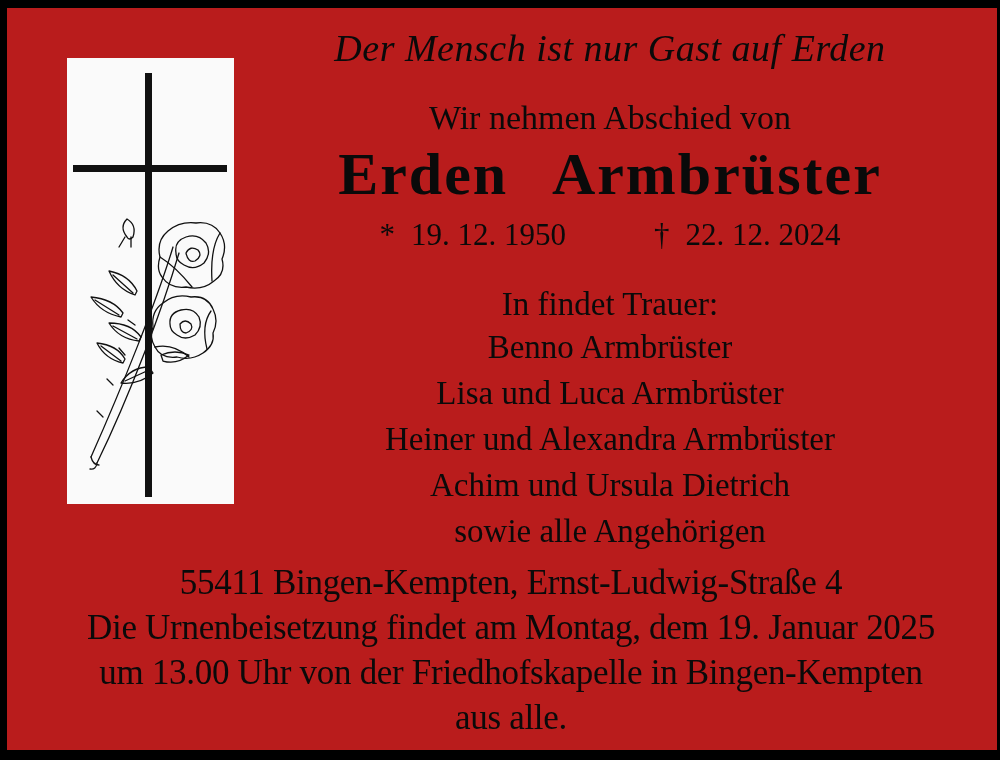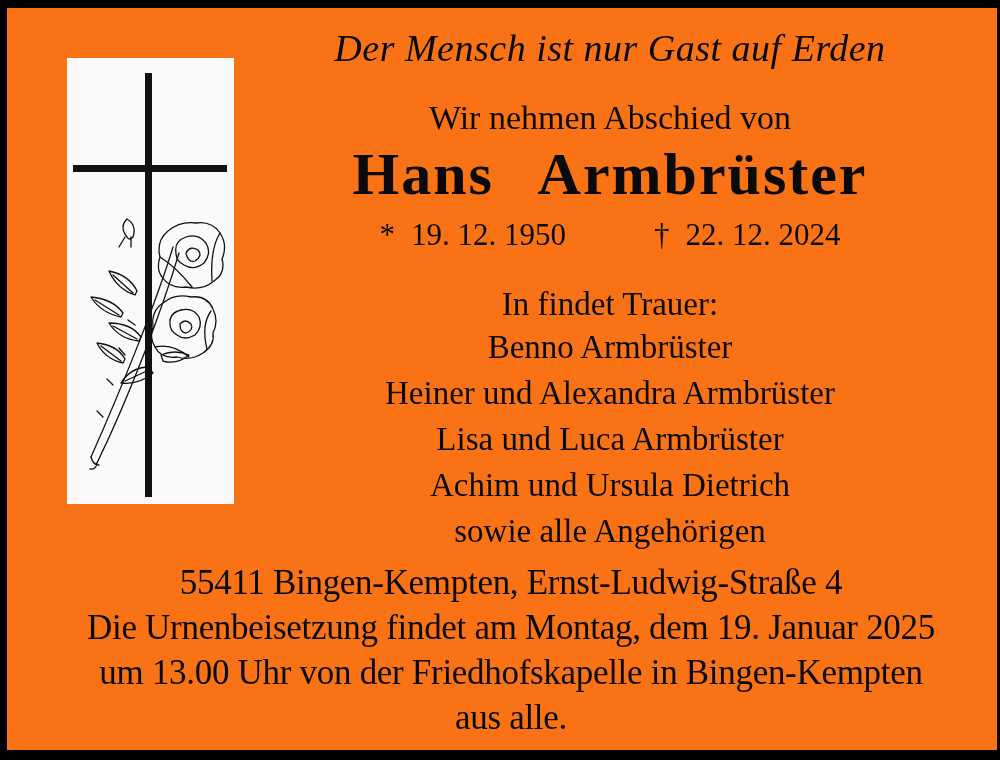--- a/index.html
+++ b/index.html
@@ -1,20 +1,20 @@
 <!DOCTYPE html>
 <html lang="de"><head>
 <meta charset="utf-8">
 <style>
   html,body{margin:0;padding:0;background:#e8e8e8;}
   .notice{
     position:relative;
     width:1000px;height:760px;
     box-sizing:border-box;
-    background:#f97316;
+    background:#b91c1c;
     border-style:solid;
     border-color:#000000;
     border-width:8px 3px 10px 7px;
     font-family:"Liberation Serif","DejaVu Serif",serif;
     color:#0a0a0a;
     overflow:hidden;
   }
   .illustration{
     position:absolute;left:58px;top:47px;width:172px;height:452px;
   }
@@ -107,36 +107,36 @@
       <path class="lineart" d="M74 286 Q54 284 44 268 Q66 268 76 282 Z M48 271 L72 284"></path>
       <path class="lineart" d="M58 308 Q40 304 32 288 Q52 290 60 304 Z M36 291 L56 306"></path>
       <path class="lineart" d="M88 318 Q74 330 56 328 Q66 312 84 312 Z M60 326 L84 315"></path>
       <path class="lineart" d="M96 300 Q110 294 124 300 Q112 310 98 306 Z"></path>
     </g>
   </svg>
 
   <div class="center-col">
     <div class="epigraph">Der Mensch ist nur Gast auf Erden</div>
     <div class="intro">Wir nehmen Abschied von</div>
-    <div class="deceased">Hans Armbrüster</div>
+    <div class="deceased">Erden Armbrüster</div>
     <div class="dates">
       <span class="date-part">
         <span>*</span>
         <span>19. 12. 1950</span>
       </span>
       <span class="date-part">
         <span>†</span>
         <span>22. 12. 2024</span>
       </span>
     </div>
     <div class="mourning-heading">In findet Trauer:</div>
     <div class="mourners">
       <div>Benno Armbrüster</div>
+      <div>Lisa und Luca Armbrüster</div>
       <div>Heiner und Alexandra Armbrüster</div>
-      <div>Lisa und Luca Armbrüster</div>
       <div>Achim und Ursula Dietrich</div>
       <div>sowie alle Angehörigen</div>
     </div>
   </div>
 
   <div class="bottom-block">
     <div>55411 Bingen-Kempten, Ernst-Ludwig-Straße 4</div>
     <div>Die Urnenbeisetzung findet am Montag, dem 19. Januar 2025</div>
     <div>um 13.00 Uhr von der Friedhofskapelle in Bingen-Kempten</div>
     <div>aus alle.</div>

